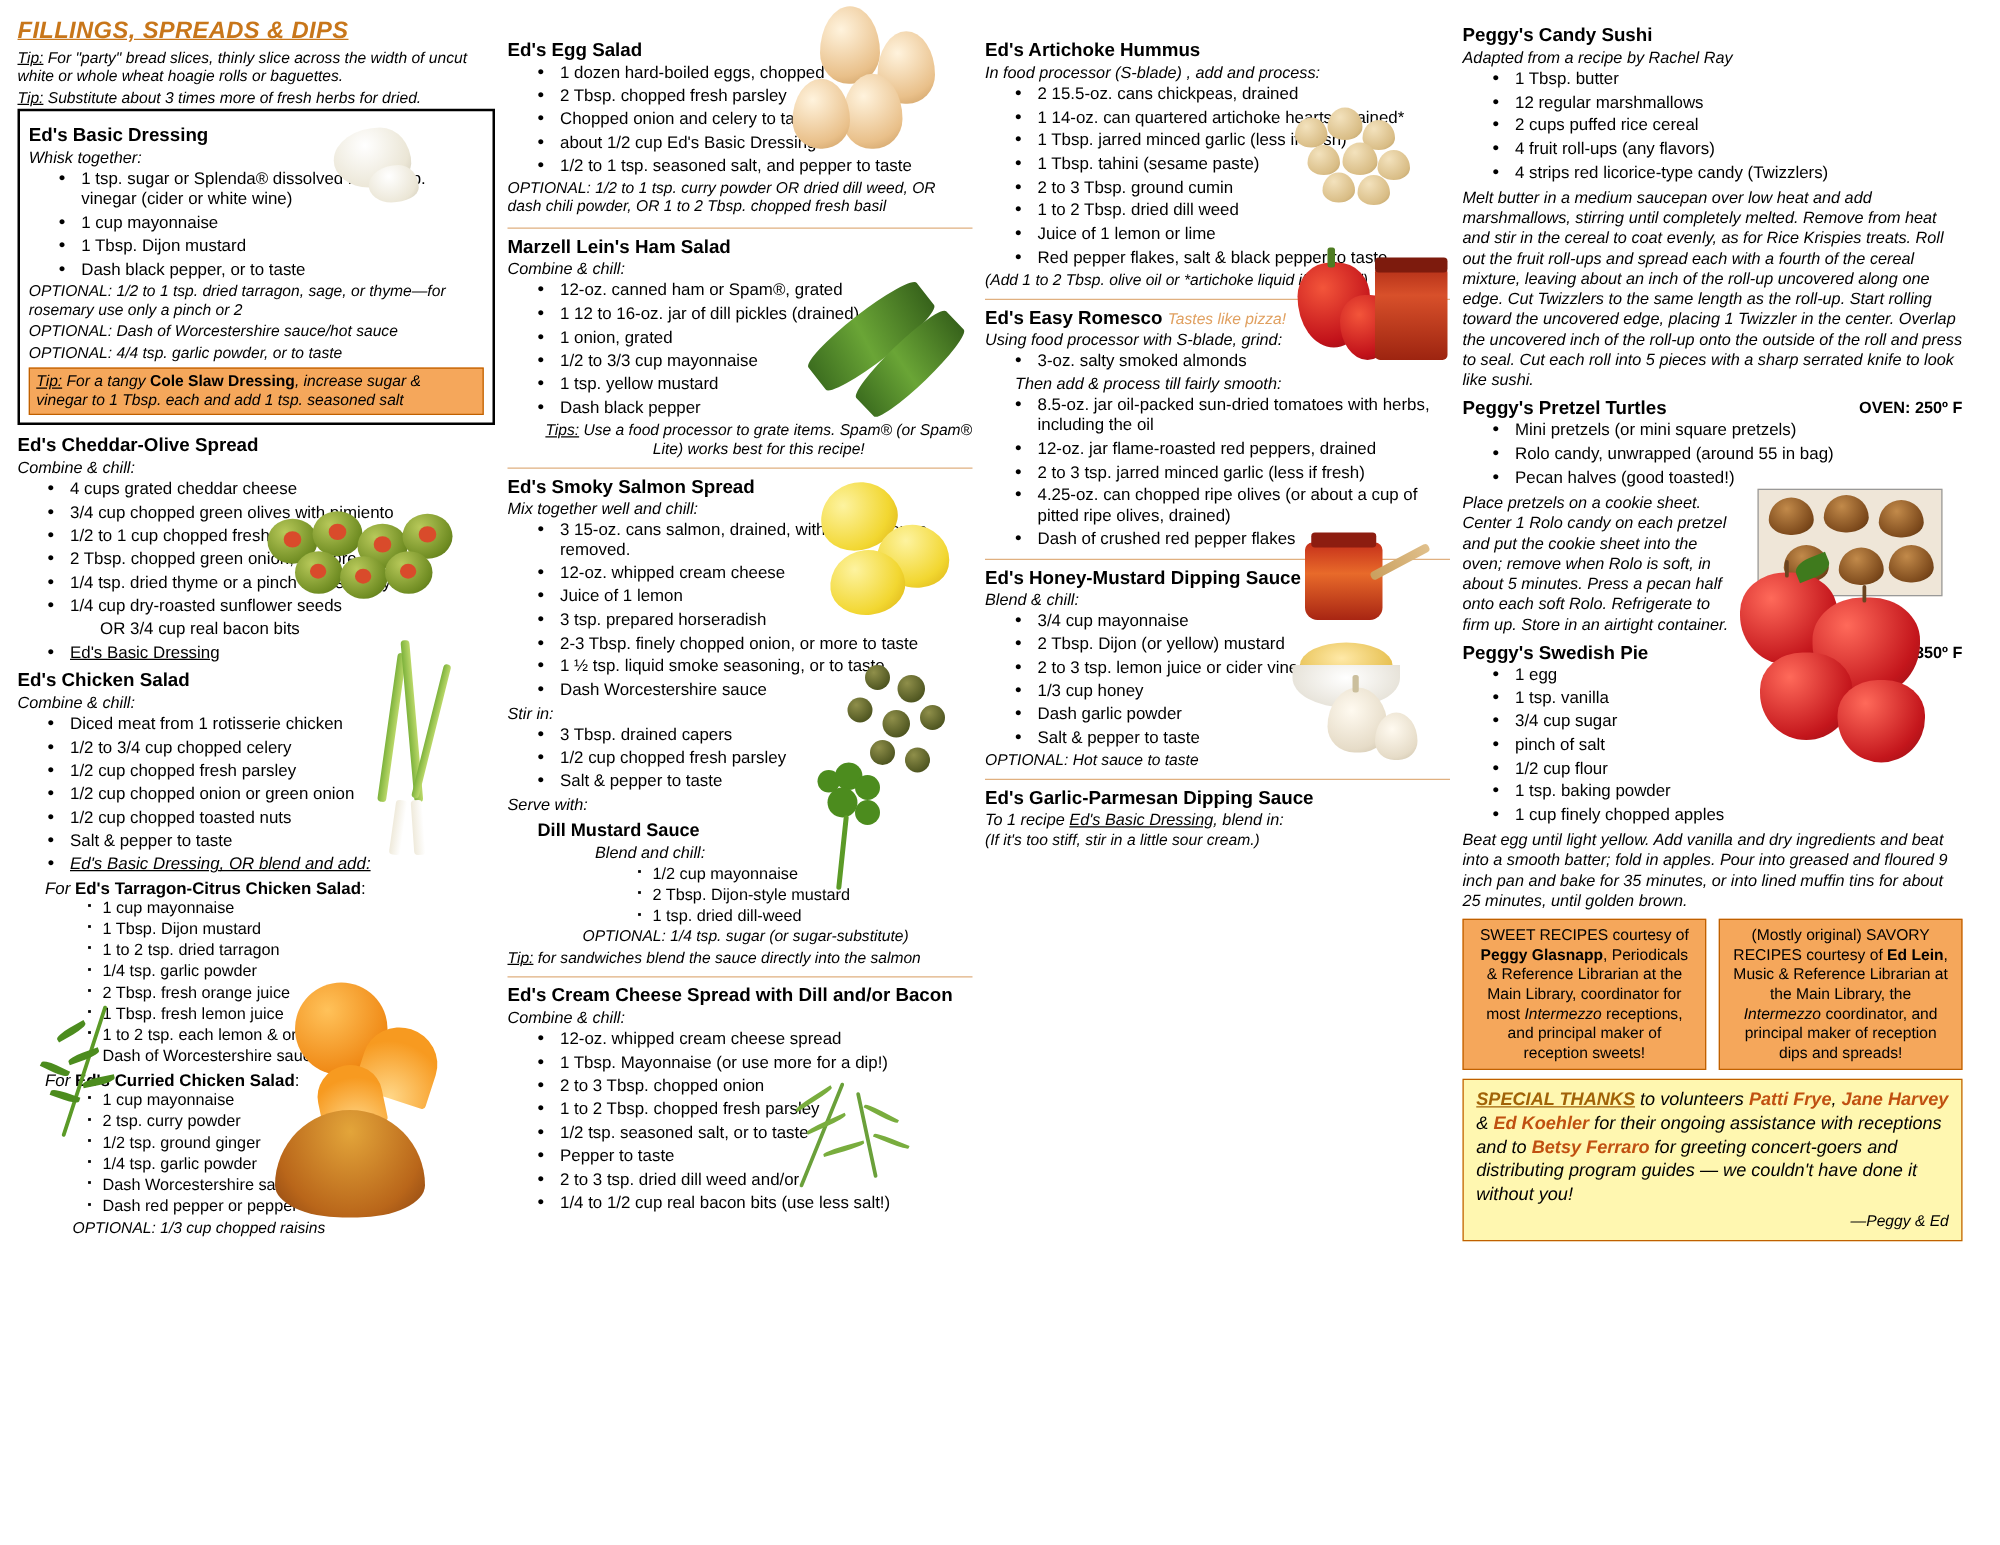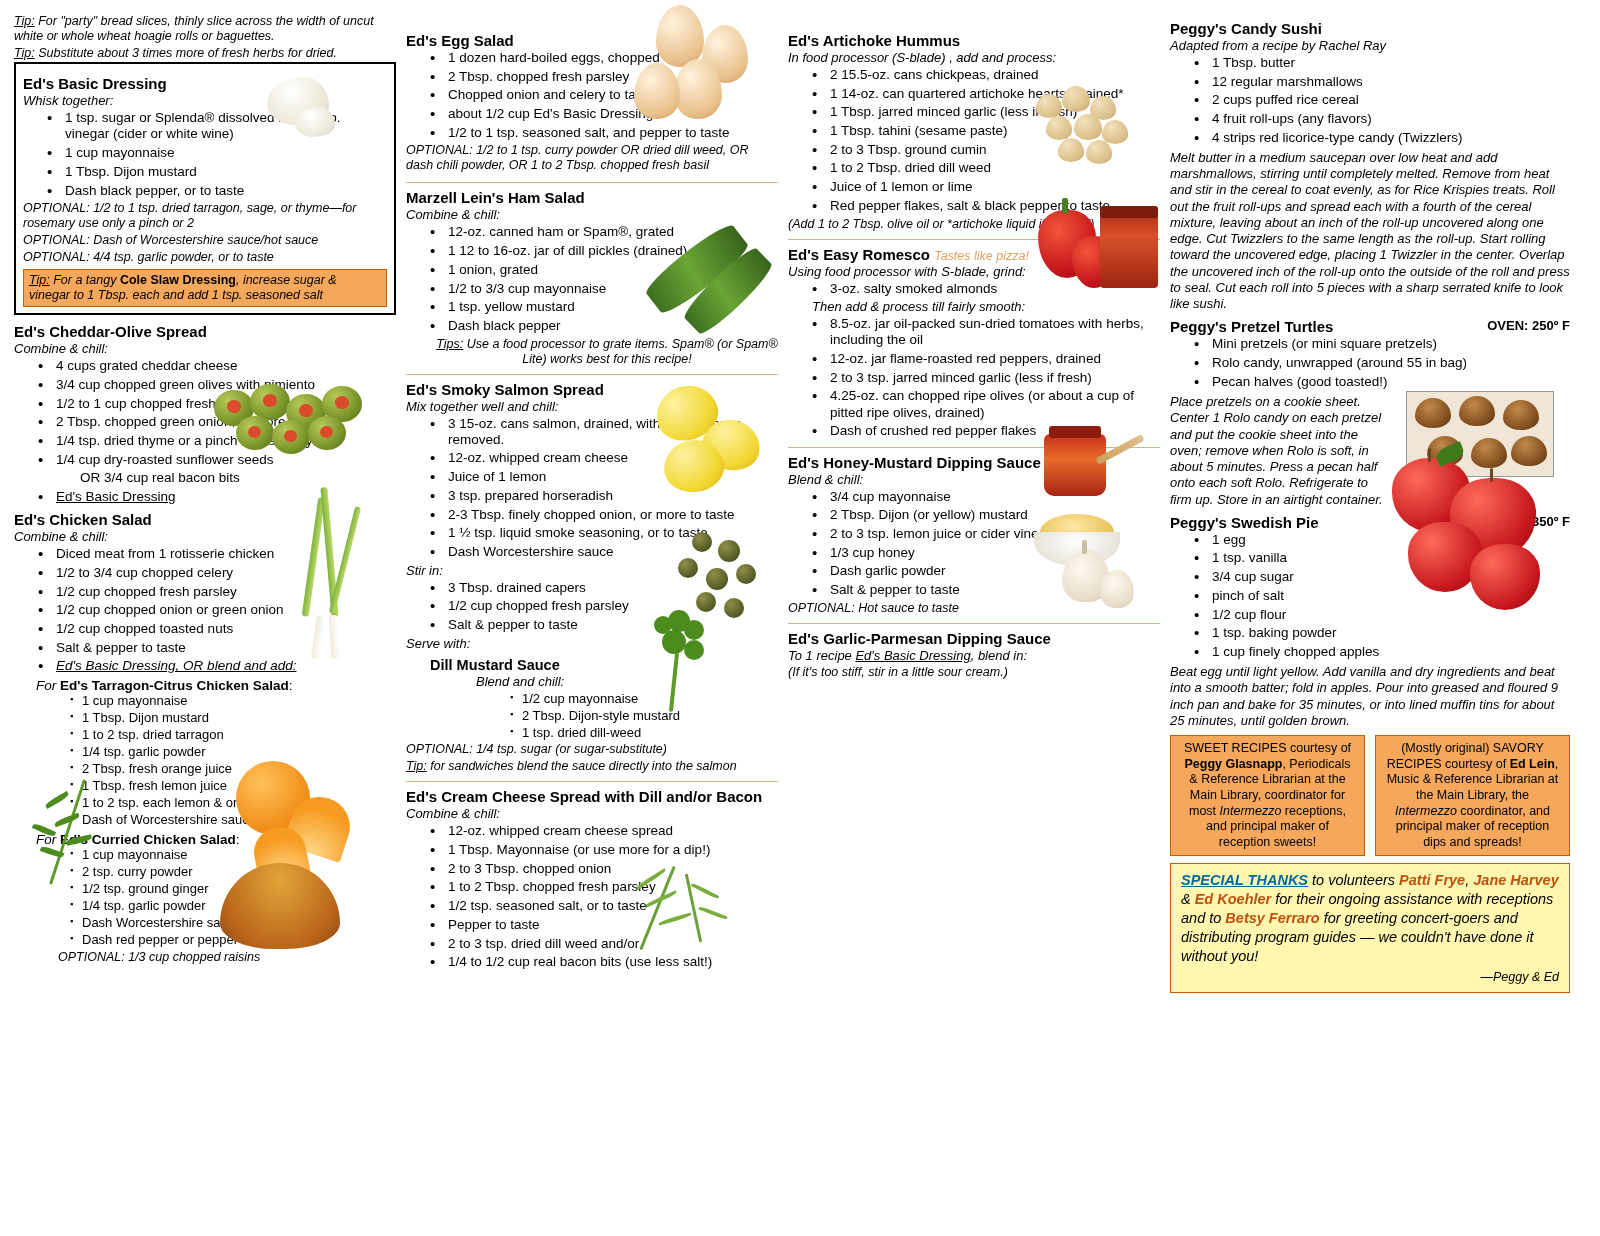--- a/index.html
+++ b/index.html
@@ -54,21 +54,21 @@
   .para{font-style:italic;font-size:13px;line-height:1.25;margin:4px 0 5px 0;text-align:left;}
   .creditrow{display:flex;gap:10px;margin-top:6px;}
   .credit{
     background:#F5A75B;border:1.5px solid #C06000;padding:5px 8px;font-size:12.5px;
     text-align:center;line-height:1.25;flex:1;
   }
   .thanks{
     background:#FFF7B0;border:1.5px solid #C06000;padding:7px 10px;margin-top:7px;
     font-style:italic;font-size:14.5px;line-height:1.3;
   }
-  .thanks .lead{font-weight:bold;text-decoration:underline;font-style:italic;color:#0369a1;}
+  .thanks .lead{font-weight:bold;text-decoration:underline;font-style:italic;color:#a16207;}
   .thanks .nm{font-weight:bold;color:#C05010;}
   .thanks .sig{display:block;text-align:right;font-size:12.5px;margin-top:3px;}
   
   .eggs{width:120px;height:90px;}
   .egg{position:absolute;background:radial-gradient(circle at 35% 30%, #fff3dd, #e9c08a 70%, #c99a5e);border-radius:50% 50% 48% 48%/60% 60% 40% 40%;}
   
   .olive{position:absolute;border-radius:50%;background:radial-gradient(circle at 35% 30%, #b8c95a, #6f8c22 70%, #4e6414);}
   .olive i{position:absolute;width:35%;height:35%;left:32%;top:30%;border-radius:50%;background:#d94b2b;}
   
   .lemon{position:absolute;border-radius:50% 50% 50% 50%/55% 55% 45% 45%;background:radial-gradient(circle at 35% 28%, #fdf3a0, #f2d731 65%, #d8ad13);}
@@ -110,20 +110,21 @@
   .photo{position:absolute;border:1px solid #999;background:#efe6d8;overflow:hidden;}
   .pecan{position:absolute;border-radius:50% 50% 48% 48%/60% 60% 40% 40%;background:radial-gradient(circle at 40% 30%,#c28a4a,#7d4a1c 70%,#53300f);}
 </style>
 </head>
 <body>
 
 <div class="page">
 <div class="cols">
 
   <div class="col col1">
+    <div class="sectionhead">FILLINGS, SPREADS &amp; DIPS</div>
     <div class="tip">
       <u>Tip:</u><span> For "party" bread slices, thinly slice across the width of uncut white or whole wheat hoagie rolls or baguettes.</span>
     </div>
     <div class="tip">
       <u>Tip:</u><span> Substitute about 3 times more of fresh herbs for dried.</span>
     </div>
 
     <div class="boxed">
       <div class="rtitle">Ed's Basic Dressing</div>
       <div class="sub">Whisk together:</div>
@@ -315,21 +316,21 @@
         <li>Salt &amp; pepper to taste</li>
       </ul>
       <div class="sub">Serve with:</div>
       <div class="rtitle" style="margin-left:24px;font-size:14.5px;">Dill Mustard Sauce</div>
       <div class="sub" style="margin-left:70px;">Blend and chill:</div>
       <ul class="dash" style="margin-left:82px;">
         <li>1/2 cup mayonnaise</li>
         <li>2 Tbsp. Dijon-style mustard</li>
         <li>1 tsp. dried dill-weed</li>
       </ul>
-      <div class="note" style="">OPTIONAL: 1/4 tsp. sugar (or sugar-substitute)</div>
+      <div class="note" style="margin-left:60px;">OPTIONAL: 1/4 tsp. sugar (or sugar-substitute)</div>
       <div class="note">
         <u>Tip:</u><span> for sandwiches blend the sauce directly into the salmon</span>
       </div>
       <div style="position:relative;height:0;">
         <div>
           <div class="lemon" style="width:62px;height:54px;left:250px;top:-390px;transform:rotate(-18deg);"></div>
           <div class="lemon" style="width:58px;height:50px;left:296px;top:-356px;transform:rotate(12deg);"></div>
           <div class="lemon" style="width:60px;height:52px;left:258px;top:-336px;transform:rotate(-6deg);"></div>
         </div>
         <div>

